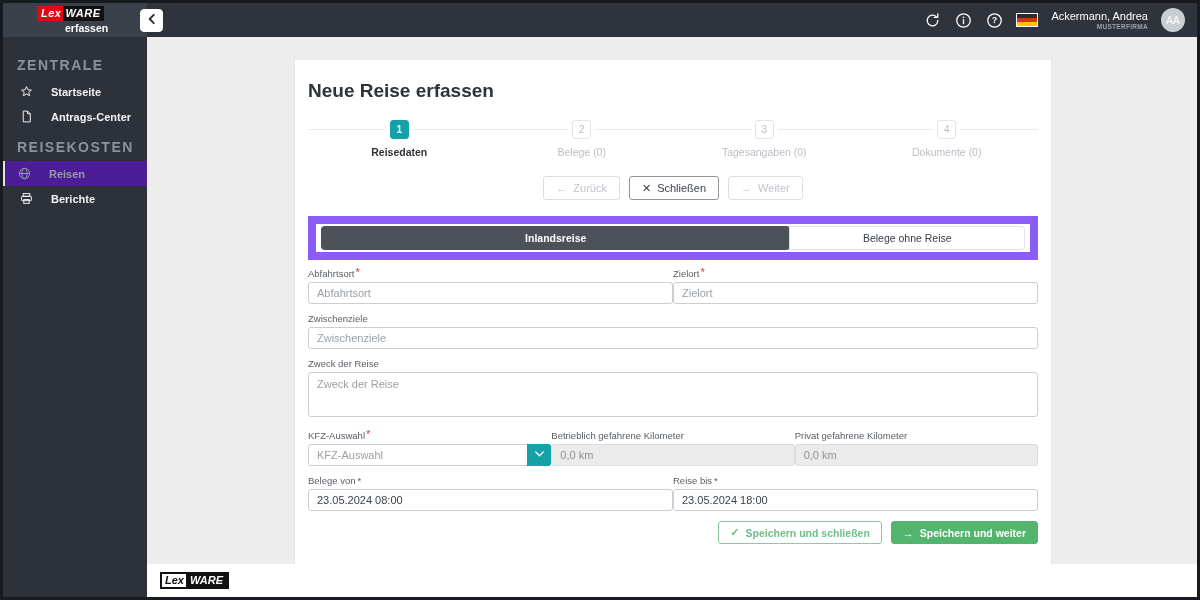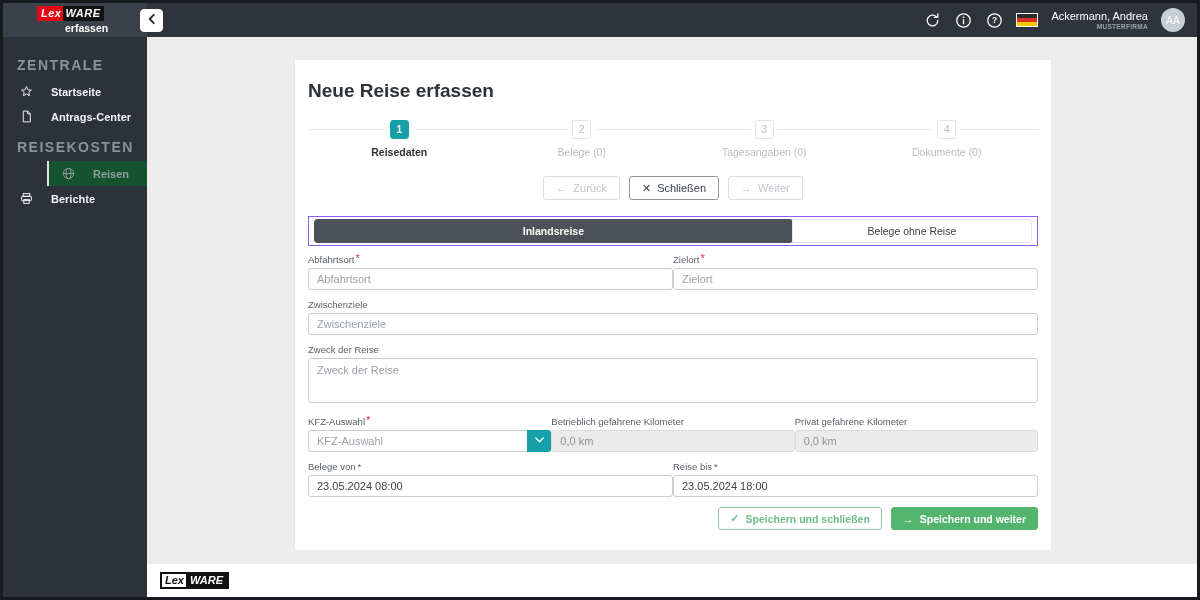--- a/index.html
+++ b/index.html
@@ -23,21 +23,21 @@
   .user-name { color:#fff; font-size:11px; }
   .user-company { color:#9aa0a6; font-size:6.5px; font-weight:bold; letter-spacing:.3px; }
   .avatar { width:24px; height:24px; border-radius:50%; background:#c9ced3; color:#fff; font-size:10px; display:flex; align-items:center; justify-content:center; }
 
   
   .body-row { flex:1; display:flex; min-height:0; }
   .sidebar { width:144px; background:#2c313a; flex:0 0 144px; padding-top:10px; }
   .side-section-title { color:#8b929a; font-size:14px; font-weight:bold; letter-spacing:1.5px; padding:10px 0 6px 14px; }
   .side-item { display:flex; align-items:center; gap:18px; height:25px; padding-left:14px; color:#f2f3f4; font-size:11px; font-weight:bold; cursor:pointer; border-left:2px solid transparent; }
   .side-item .sicon { width:14px; display:flex; align-items:center; justify-content:center; }
-  .side-item.active { background:#14532d; border-left:2px solid #dfe1e3; color:#959ba2; padding-left:12px;margin-left:44px; }
+  .side-item.active { background:#4c1d95; border-left:2px solid #dfe1e3; color:#959ba2; padding-left:12px; }
 
   .main-col { flex:1; display:flex; flex-direction:column; min-width:0; }
   .content { flex:1; background:#ededed; padding:23px 0 0 148px; }
   .footer { height:33px; background:#fff; display:flex; align-items:center; padding-left:13px; flex:0 0 33px; }
   .footer-logo { display:flex; font-weight:bold; font-style:italic; font-size:11px; line-height:1; }
   .footer-logo .lex { border:2px solid #111; color:#111; background:#fff; padding:1px 2px 1px 3px; }
   .footer-logo .ware { background:#111; color:#fff; border:2px solid #111; border-left:none; padding:1px 4px 1px 2px; }
 
   
   .card { width:756px; background:#fff; padding:16px 13px 20px 13px; box-shadow:0 0 2px rgba(0,0,0,.06); }
@@ -51,21 +51,21 @@
   .step.active .step-num { background:#16a0a8; border-color:#16a0a8; color:#fff; font-weight:bold; }
   .step-label { margin-top:7px; font-size:10.5px; color:#b9bec4; }
   .step.active .step-label { color:#2e3338; font-weight:bold; }
 
   
   .nav-btns { display:flex; justify-content:center; gap:9px; margin-bottom:16px; }
   .nav-btn { height:24px; padding:0 12px; background:#fff; border:1px solid #dcdfe2; border-radius:3px; font-size:11px; color:#c0c5ca; display:flex; align-items:center; gap:6px; font-family:inherit; }
   .nav-btn.enabled { color:#3a4047; border-color:#8f969d; cursor:pointer; }
 
   
-  .tab-annotation { border:1px solid #8b5cf6; padding:2px 5px; margin-bottom:8px; }
+  .tab-annotation { border:8px solid #8b5cf6; padding:2px 5px; margin-bottom:8px; }
   .tab-group { display:flex; border:1px solid #e3e3e3; border-radius:4px; background:#fff; height:24px; }
   .tab { flex:1; display:flex; align-items:center; justify-content:center; font-size:10.5px; color:#3a4047; cursor:pointer; border-left:1px solid #e3e3e3; }
   .tab:first-child { border-left:none; }
   .tab.active { background:#4d525a; color:#fff; border-radius:4px; margin:-1px; flex-basis:calc(33.33% + 2px); font-weight:bold; }
 
   
   .frow { display:flex; margin-bottom:9px; }
   .fcol { flex:1; min-width:0; }
   .flabel { font-size:9.5px; color:#5a6066; margin-bottom:3px; display:block; }
   .req-red { color:#e03131; font-size:11px; vertical-align:top; line-height:8px; margin-left:1px; }

